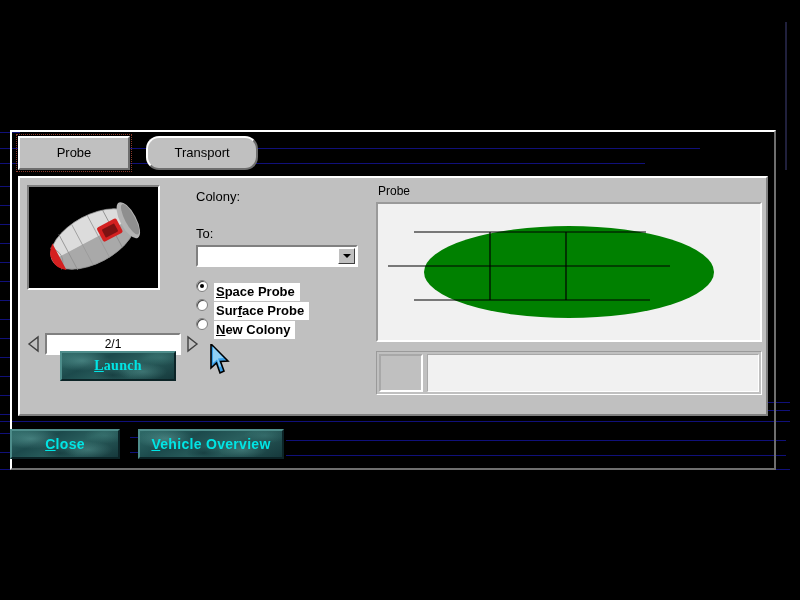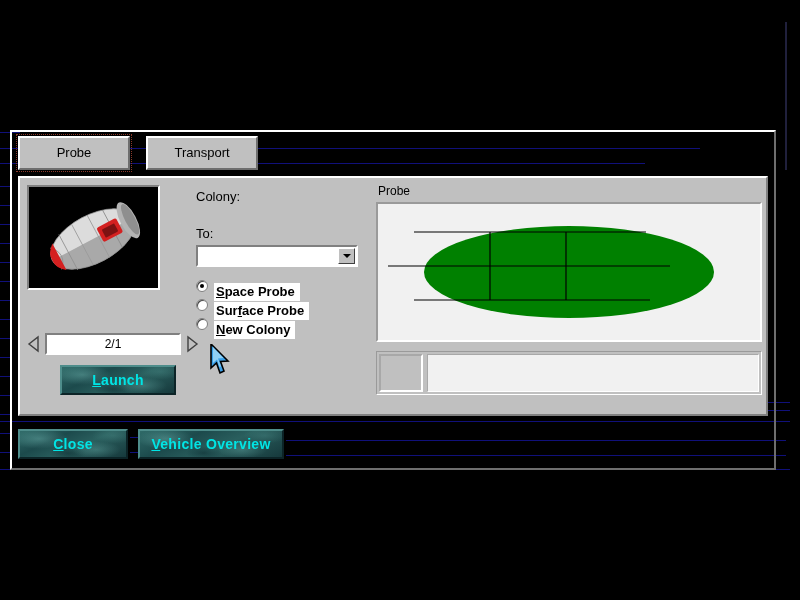--- a/index.html
+++ b/index.html
@@ -76,20 +76,21 @@
   }
   #tab-probe {
     left: 0;
     width: 112px;
     outline: 1px dotted #8b3a2a;
     outline-offset: 1px;
   }
   #tab-transport {
     left: 128px;
     width: 112px;
+    border-radius: 13px;
   }
 
   
   #content-panel {
     position: absolute;
     left: 18px;
     top: 176px;
     width: 750px;
     height: 240px;
     background: #c0c0c0;
@@ -171,26 +172,27 @@
     font-weight: bold;
     text-align: center;
     cursor: default;
     display: flex;
     align-items: center;
     justify-content: center;
     letter-spacing: 0.3px;
   }
   #launch-button {
     left: 40px;
-    top: 187px;
+    top: 173px;
     width: 116px;
     height: 30px;
+    font-family: Liberation Serif, serif;
   }
   #close-button {
-    left: 18px;
+    left: 10px;
     top: 429px;
     width: 110px;
     height: 30px;
   }
   #vehicle-overview-button {
     left: 138px;
     top: 429px;
     width: 146px;
     height: 30px;
   }

